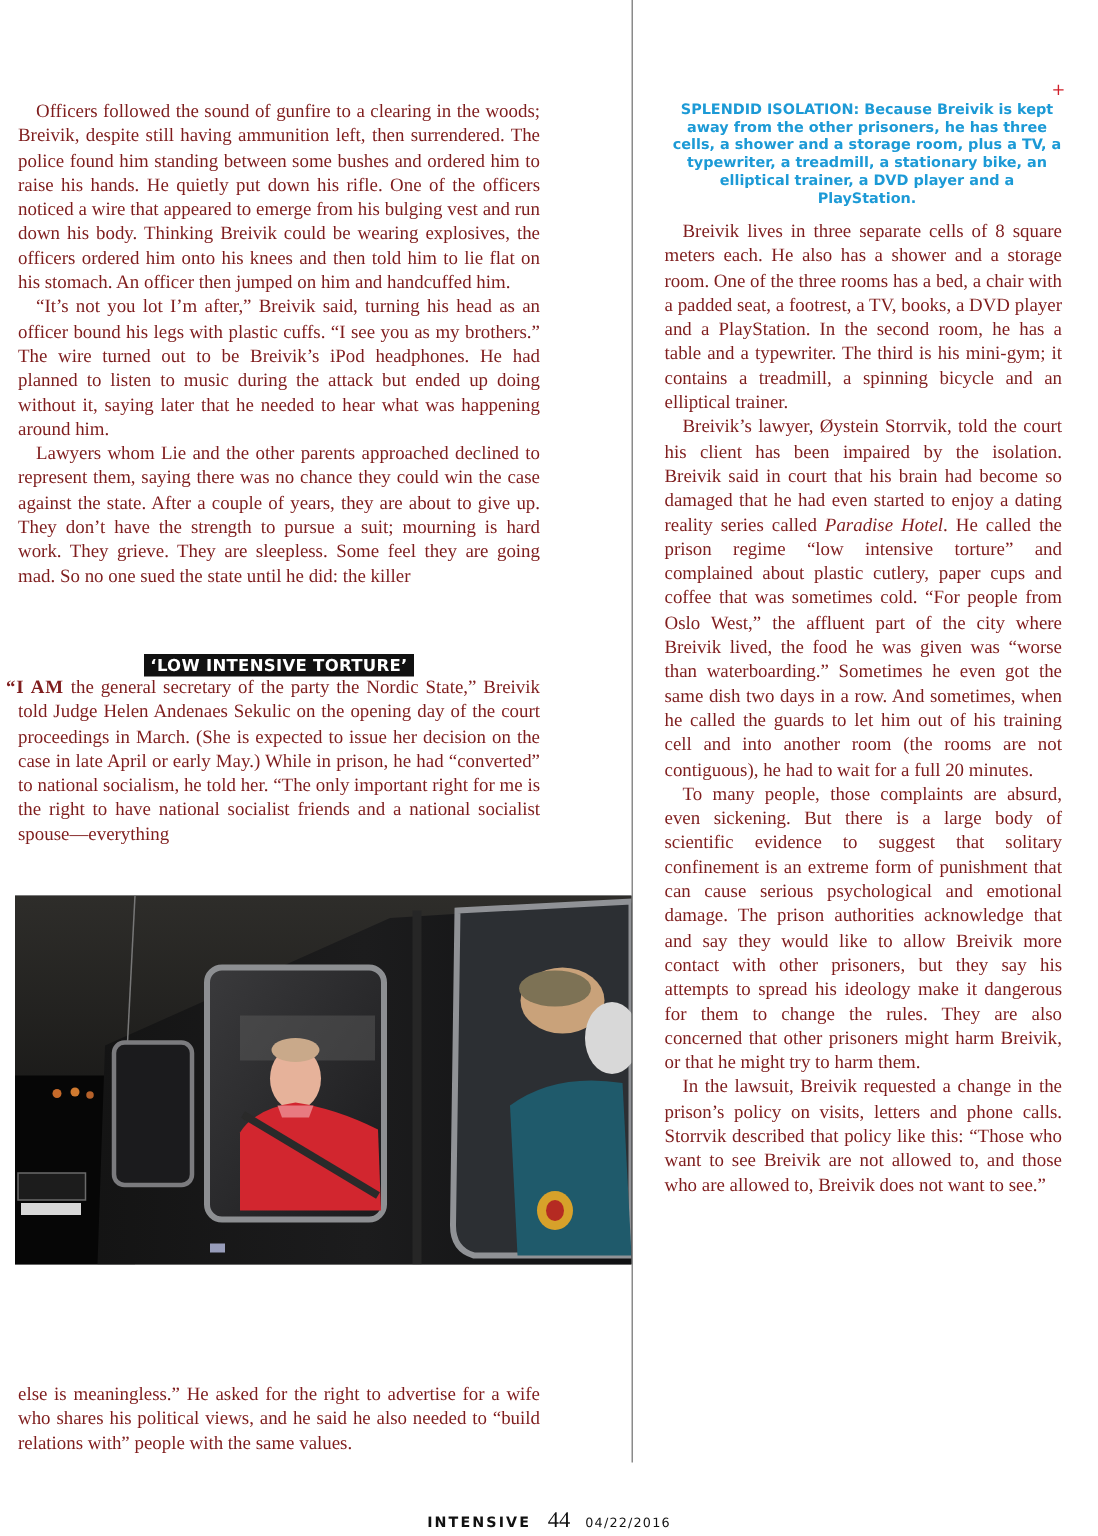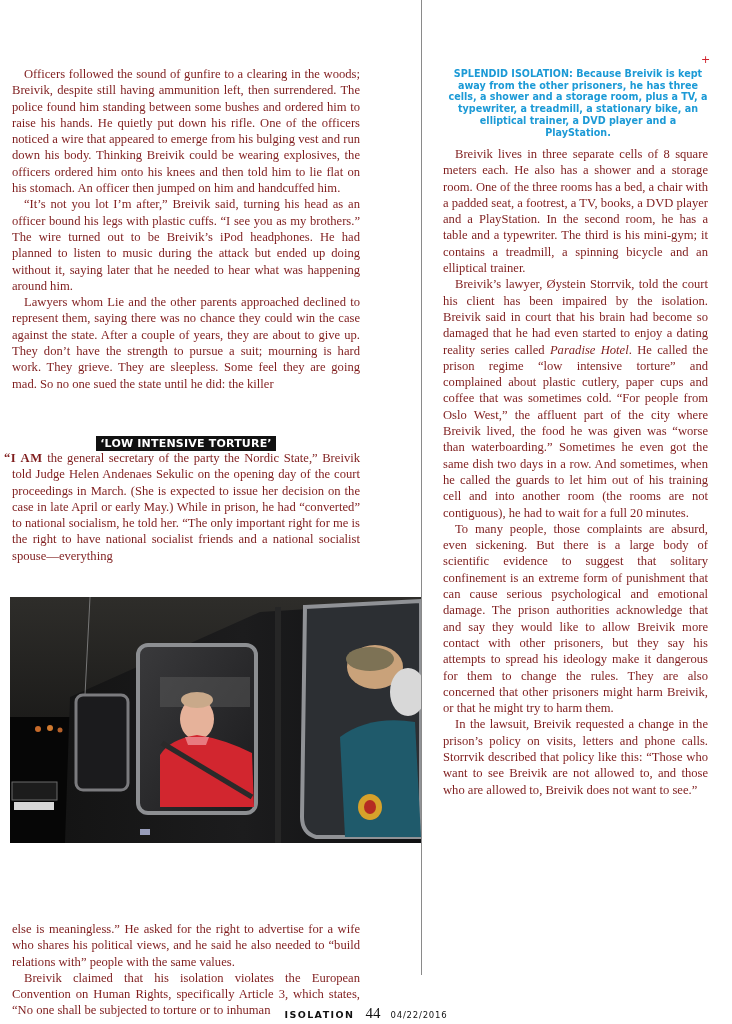--- a/index.html
+++ b/index.html
@@ -146,30 +146,29 @@
     <ellipse cx="398" cy="95" rx="18" ry="24" fill="#d8d8d8"></ellipse>
     <path d="M330,140 Q360,118 405,125 L411,240 L335,240 Z" fill="#1f5a6b"></path>
     <ellipse cx="360" cy="210" rx="12" ry="13" fill="#d7a12a"></ellipse>
     <ellipse cx="360" cy="210" rx="6" ry="7" fill="#b52a22"></ellipse>
     <rect x="130" y="232" width="10" height="6" fill="#cfd6ff" opacity="0.7"></rect>
   </svg>
 </div>
 
 <div class="col col-left-bot">
   <p class="noindent">else is meaningless.” He asked for the right to advertise for a wife who shares his political views, and he said he also needed to “build relations with” people with the same values.</p>
-  <p>Breivik claimed that his isolation violates the European Convention on Human Rights, specifically Article 3, which states, “No one shall be subjected to torture or to inhuman</p>
 </div>
 
 <span class="caption-plus">+</span>
 <div class="caption">SPLENDID ISOLATION: Because Breivik is kept away from the other prisoners, he has three cells, a shower and a storage room, plus a TV, a typewriter, a treadmill, a stationary bike, an elliptical trainer, a DVD player and a PlayStation.</div>
 
 <div class="col col-right">
   <p>Breivik lives in three separate cells of 8 square meters each. He also has a shower and a storage room. One of the three rooms has a bed, a chair with a padded seat, a footrest, a TV, books, a DVD player and a PlayStation. In the second room, he has a table and a typewriter. The third is his mini-gym; it contains a treadmill, a spinning bicycle and an elliptical trainer.</p>
   <p><span>Breivik’s lawyer, Øystein Storrvik, told the court his client has been impaired by the isolation. Breivik said in court that his brain had become so damaged that he had even started to enjoy a dating reality series called </span><i>Paradise Hotel</i><span>. He called the prison regime “low intensive torture” and complained about plastic cutlery, paper cups and coffee that was sometimes cold. “For people from Oslo West,” the affluent part of the city where Breivik lived, the food he was given was “worse than waterboarding.” Sometimes he even got the same dish two days in a row. And sometimes, when he called the guards to let him out of his training cell and into another room (the rooms are not contiguous), he had to wait for a full 20 minutes.</span></p>
   <p>To many people, those complaints are absurd, even sickening. But there is a large body of scientific evidence to suggest that solitary confinement is an extreme form of punishment that can cause serious psychological and emotional damage. The prison authorities acknowledge that and say they would like to allow Breivik more contact with other prisoners, but they say his attempts to spread his ideology make it dangerous for them to change the rules. They are also concerned that other prisoners might harm Breivik, or that he might try to harm them.</p>
   <p>In the lawsuit, Breivik requested a change in the prison’s policy on visits, letters and phone calls. Storrvik described that policy like this: “Those who want to see Breivik are not allowed to, and those who are allowed to, Breivik does not want to see.”</p>
 </div>
 
 <div class="footer">
-  <span class="brand">ISOLATION</span>
+  <span class="brand">INTENSIVE</span>
   <span class="pagenum">44</span>
   <span class="date">04/22/2016</span>
 </div>
 
 </body></html>

